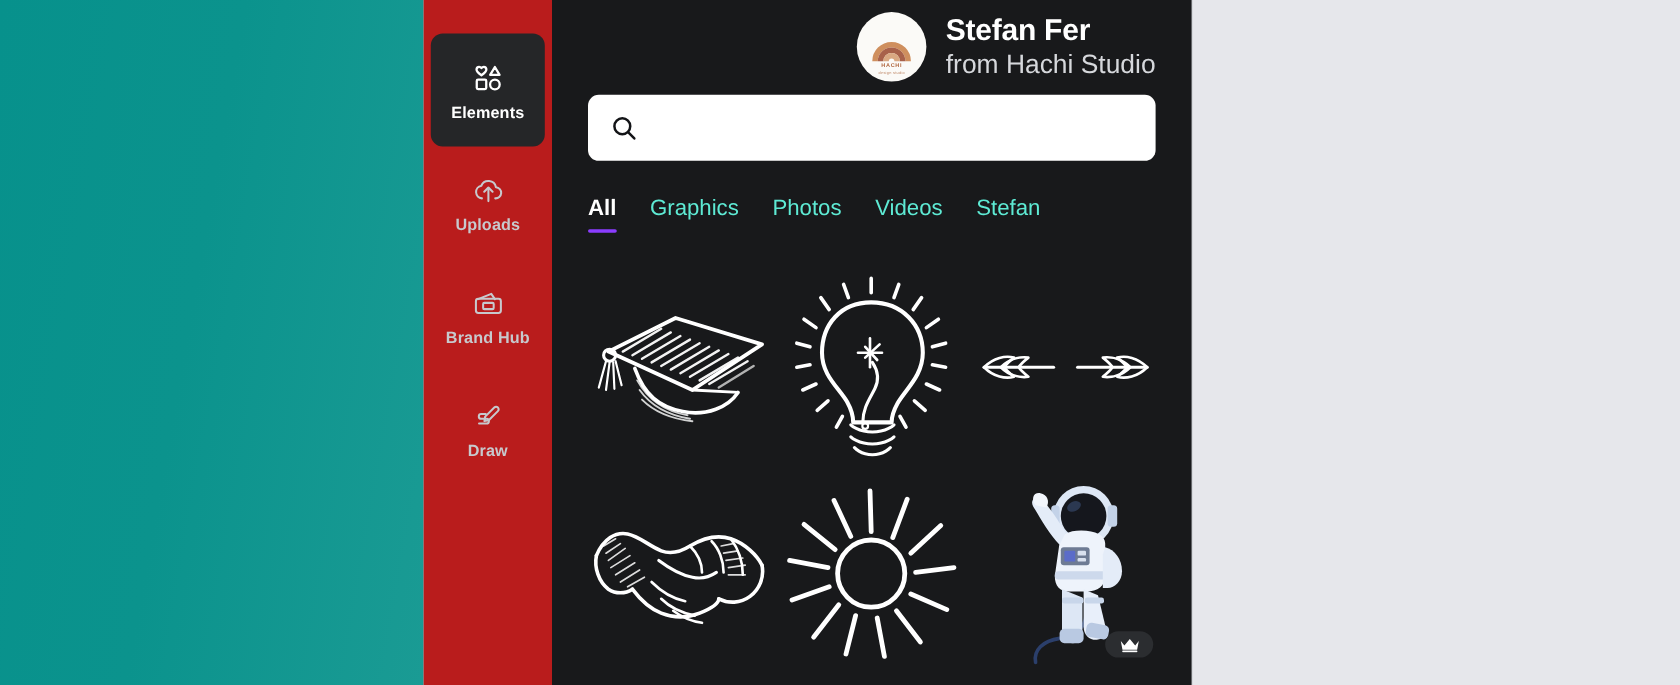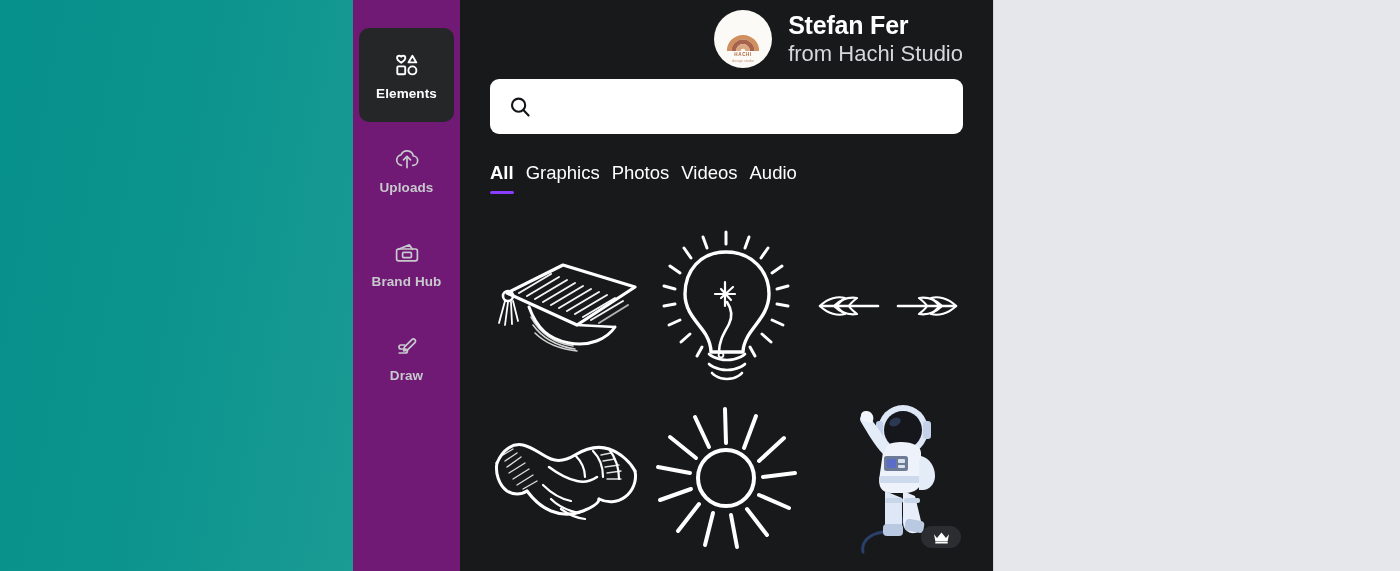--- a/index.html
+++ b/index.html
@@ -14,21 +14,21 @@
   
   .teal-bleed {
     width: 353px; height: 571px;
     background: linear-gradient(100deg, #07918c 0%, #0b938d 45%, #1a9b94 100%);
     flex: 0 0 353px;
   }
 
   
   .rail {
     flex: 0 0 107px; height: 571px;
-    background: #701a75;
+    background: #b91c1c;
     position: relative;
     overflow: hidden;
   }
   .rail-inner { position: absolute; top: -66px; left: 0; width: 107px; }
   .rail-item {
     width: 95px; margin: 0 6px;
     height: 94px;
     border-radius: 10px;
     display: flex; flex-direction: column;
     align-items: center; justify-content: center;
@@ -92,27 +92,27 @@
   .search-box .s-ico { flex: 0 0 24px; height: 24px; display: block; }
   .search-input {
     border: 0; outline: 0; background: transparent;
     font-family: "Liberation Sans", sans-serif;
     font-size: 18.5px; color: #1f2126; width: 100%;
   }
   .search-input::placeholder { color: #6c6f76; opacity: 1; }
 
   
   .tabs {
-    display: flex; align-items: flex-end; gap: 12px;
+    display: flex; align-items: flex-end; gap: 28px;
     padding: 0 30px; margin-top: 16px;
     height: 44px;
   }
   .tab {
     position: relative; cursor: pointer;
-    font-size: 18.5px; color: #ffffff; font-weight: 400;
+    font-size: 18.5px; color: #5eead4; font-weight: 400;
     padding-bottom: 10px;
     white-space: nowrap;
   }
   .tab.active { color: #ffffff; font-weight: 700; }
   .tab.active::after {
     content: ""; position: absolute; left: 0; right: 0; bottom: 0;
     height: 3px; border-radius: 2px; background: #8b3dff;
   }
 
   
@@ -248,21 +248,21 @@
       <div class="tab">
         <span>Graphics</span>
       </div>
       <div class="tab">
         <span>Photos</span>
       </div>
       <div class="tab">
         <span>Videos</span>
       </div>
       <div class="tab">
-        <span>Audio</span>
+        <span>Stefan</span>
       </div>
     </div>
 
     <div class="grid-clip">
       <div class="grid">
 
         <div class="cell">
           <span>
           <svg width="152" height="118" viewBox="0 0 152 118" fill="none" stroke="#ffffff" stroke-linecap="round" stroke-linejoin="round">
             <path d="M18 46 L74 18 L146 40 L88 78 Z" stroke-width="3.2"></path>

